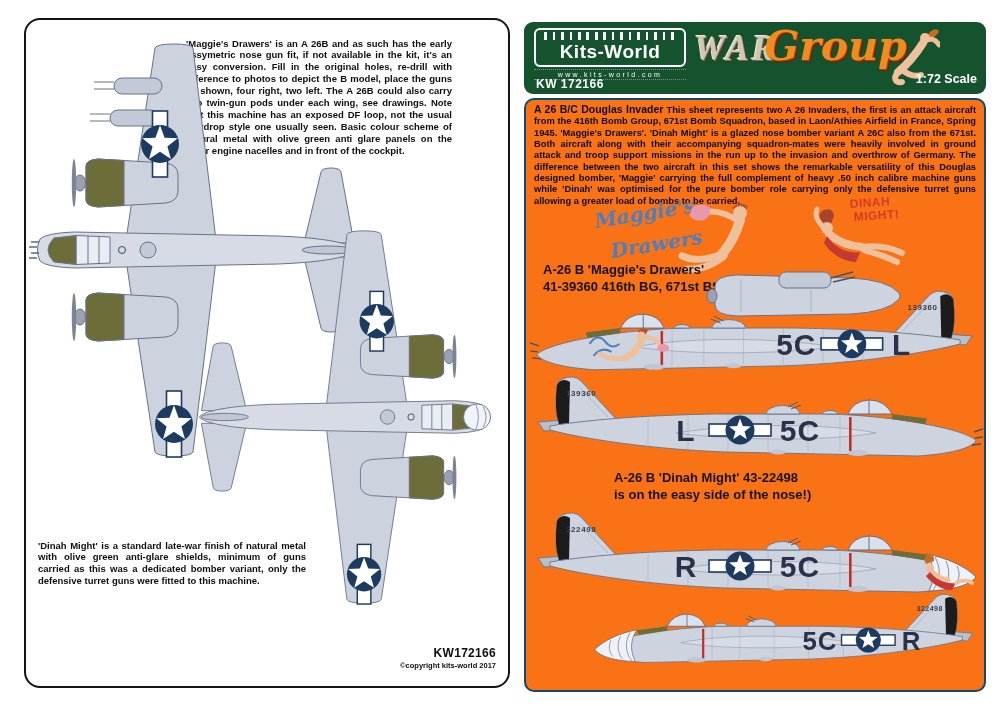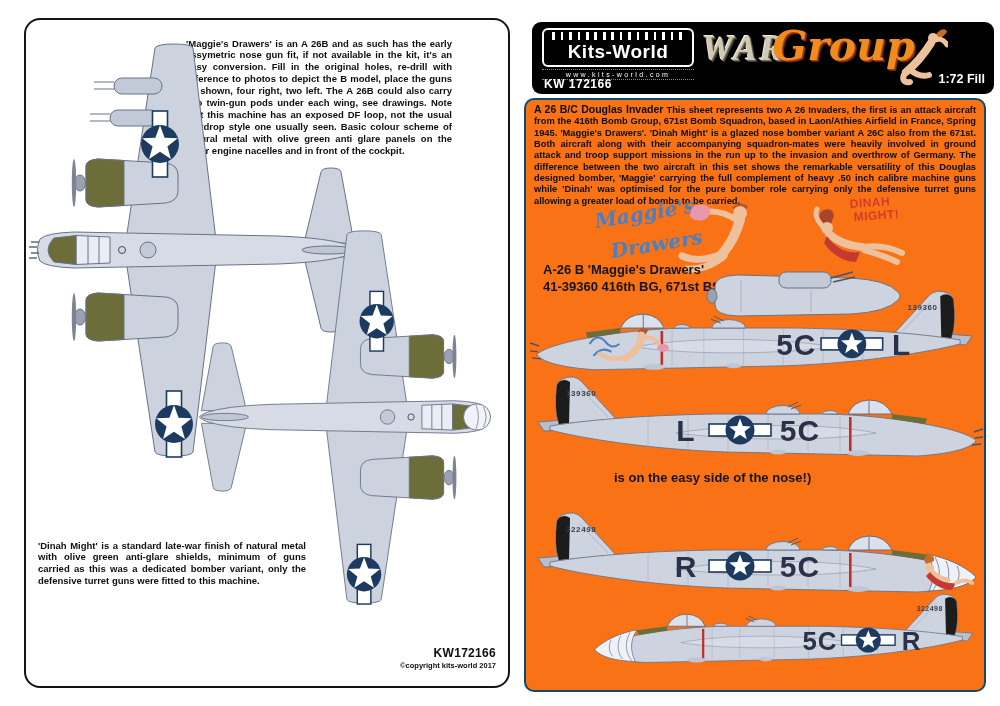--- a/index.html
+++ b/index.html
@@ -11,21 +11,21 @@
   .note{position:absolute;font-size:9.5px;line-height:1.26;font-weight:bold;
       text-align:justify;color:#0e0e0e;}
   .note-maggie{left:160px;top:8px;width:266px;}
   .note-dinah{left:12px;top:510px;width:268px;}
   .sheet-code{position:absolute;right:12px;top:626px;text-align:right;font-weight:bold;color:#0e0e0e;}
   .sheet-code .kwnum{font-size:12px;letter-spacing:.3px;}
   .sheet-code .cp{font-size:7.5px;margin-top:1px;}
   .topview{position:absolute;}
   
   .right-col{position:absolute;left:524px;top:14px;width:462px;height:678px;}
-  .brand-bar{position:absolute;left:8px;top:8px;width:462px;height:72px;background:#000000;
+  .brand-bar{position:absolute;left:0;top:8px;width:462px;height:72px;background:#14532d;
       border-radius:9px;overflow:hidden;}
   .kw-logo{position:absolute;left:10px;top:6px;width:152px;}
   .kw-box{border:2px solid #fff;border-radius:6px;padding:1px 6px 2px;}
   .kw-ticks{height:8px;margin:1px 2px 1px;
       background:repeating-linear-gradient(90deg,#fff 0 2.5px,transparent 2.5px 8.5px);}
   .kw-name{color:#fff;font-weight:bold;font-size:19px;letter-spacing:.5px;text-align:center;}
   .kw-web{font-size:7px;letter-spacing:2.4px;color:#fff;margin-top:2px;text-align:center;
       border-top:1px dotted #888;border-bottom:1px dotted #888;padding:1px 0;}
   .kw-code{position:absolute;left:12px;top:55px;font-size:12px;font-weight:bold;color:#fff;letter-spacing:.5px;text-align:right;}
   .warbirds{position:absolute;left:170px;top:0px;white-space:nowrap;}
@@ -195,21 +195,21 @@
         <span class="war">WAR</span><span class="birds">Group</span>
       </div>
       <svg class="pinup-figure" width="54" height="62" viewBox="0 0 54 62">
         <path d="M40,14 C44,5 52,3 53,8 C50,12 46,15 42,17 Z" fill="#c96a22"></path>
         <circle cx="39" cy="14" r="5" fill="#eec09b"></circle>
         <path d="M37,19 C30,30 22,40 12,48" stroke="#eec09b" stroke-width="8" fill="none" stroke-linecap="round"></path>
         <path d="M38,18 C44,13 50,15 53,21" stroke="#eec09b" stroke-width="5" fill="none" stroke-linecap="round"></path>
         <path d="M12,48 C7,54 9,59 16,58" stroke="#eec09b" stroke-width="6" fill="none" stroke-linecap="round"></path>
         <path d="M15,45 C22,51 29,53 35,51" stroke="#eec09b" stroke-width="6" fill="none" stroke-linecap="round"></path>
       </svg>
-      <div class="scale-label">1:72 Fill</div>
+      <div class="scale-label">1:72 Scale</div>
     </header>
 
     <div class="content-box">
 
       <p class="intro"><b>A 26 B/C Douglas Invader</b> <span>This sheet represents two A 26 Invaders, the first is an attack aircraft from the 416th Bomb Group, 671st Bomb Squadron, based in Laon/Athies Airfield in France, Spring 1945. 'Maggie's Drawers'. 'Dinah Might' is a glazed nose bomber variant A 26C also from the 671st. Both aircraft along with their accompanying squadron-mates were heavily involved in ground attack and troop support missions in the run up to the invasion and overthrow of Germany. The difference between the two aircraft in this set shows the remarkable versatility of this Douglas designed bomber, 'Maggie' carrying the full complement of heavy .50 inch calibre machine guns while 'Dinah' was optimised for the pure bomber role carrying only the defensive turret guns allowing a greater load of bombs to be carried.</span></p>
 
       <svg class="artsvg" style="left:64px;top:96px" width="204" height="80" viewBox="0 0 204 80">
         <text class="script-blue" x="6" y="32" font-size="20" transform="rotate(-9 6 32)">Maggie's</text>
         <text class="script-blue" x="22" y="62" font-size="20" transform="rotate(-9 22 62)">Drawers</text>
         <path d="M142,12 q8,-8 16,-2 l-4,8 q-6,-4 -12,-6" fill="#b5552e"></path>
@@ -274,20 +274,21 @@
         <use href="#g-gunsR"></use>
         <text class="tailnum" x="38" y="24">139360</text>
         <text class="code" x="158" y="69" text-anchor="middle">L</text>
         <g>
             <use href="#g-insignia" transform="translate(212,58)"></use>
           </g>
         <text class="code" x="272" y="69" text-anchor="middle">5C</text>
       </svg>
 
       <div class="ac-label label-2">
+        <div>A-26 B 'Dinah Might' 43-22498</div>
         <div>is on the easy side of the nose!)</div>
       </div>
 
       <svg class="profile" style="left:2px;top:408px" width="455" height="95" viewBox="0 0 455 95">
         <use href="#g-afR"></use>
         <use href="#g-glassR"></use>
         <g>
           <path d="M398,56 q-4,-7 2,-9 q7,-1 6,6 z" fill="#c96a22"></path>
           <circle cx="402" cy="60" r="4" fill="#eec09b"></circle>
           <path d="M403,63 C408,68 414,71 420,72" stroke="#eec09b" stroke-width="5" fill="none" stroke-linecap="round"></path>

